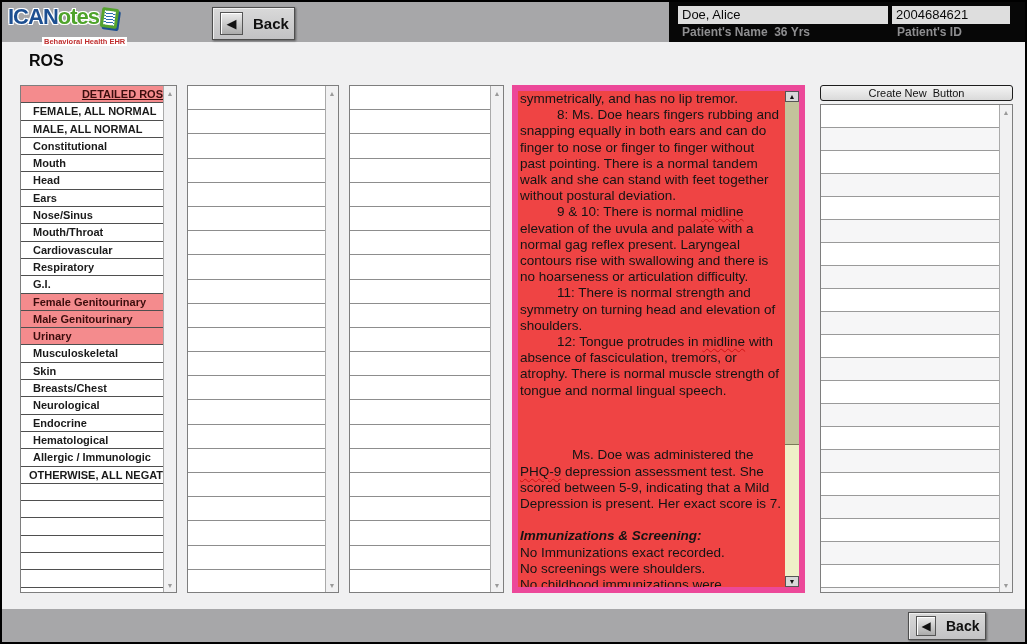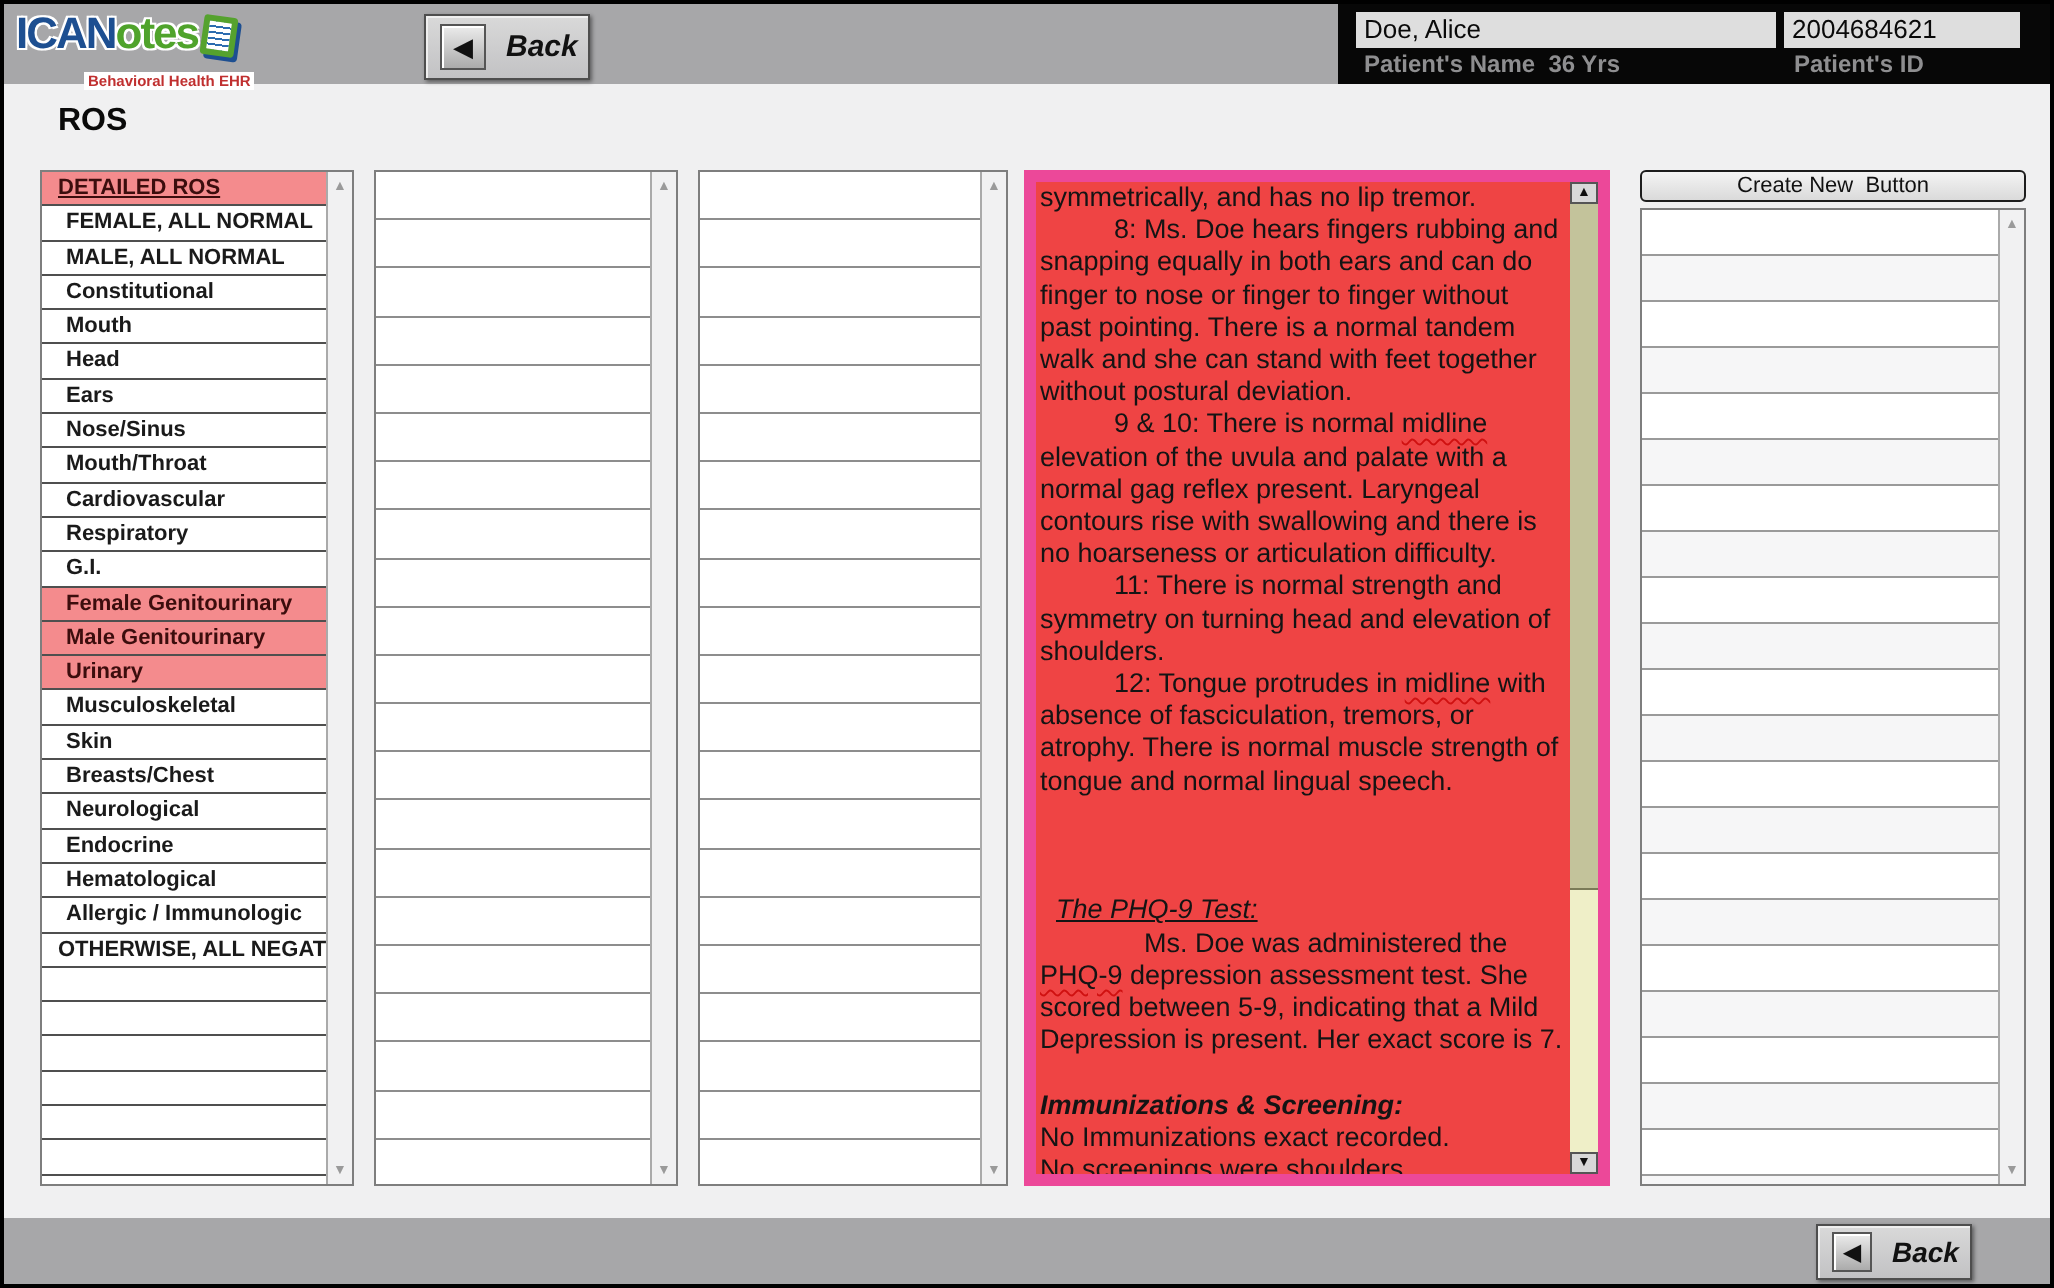--- a/index.html
+++ b/index.html
@@ -28,21 +28,21 @@
               background:linear-gradient(#D9D9D9,#C2C2C4); border:1px solid #4e4e4e;
               box-shadow:inset 1px 1px 0 #efefef, 1px 1px 2px rgba(0,0,0,.45);
               cursor:pointer; padding-left:7px; }
   .btn-back-top { left:210px; top:5px; width:83px; height:33px; }
   .btn-back-bottom { left:906px; top:610px; width:78px; height:28px; }
   .arrow-chip { width:23px; height:23px; background:linear-gradient(#ececec,#ababab);
                 border:1px solid #555; box-shadow:inset 1px 1px 0 #fff;
                 display:flex; align-items:center; justify-content:center;
                 font-size:13px; color:#111; }
   .btn-back-bottom .arrow-chip { width:20px; height:20px; font-size:12px; }
-  .btn-back-label { font-weight:bold; font-size:15px; color:#111;font-style:italic; }
+  .btn-back-label { font-weight:bold; font-size:15px; color:#111; }
   .btn-back-bottom .btn-back-label { font-size:14px; }
 
   .pt-field { position:absolute; top:4px; height:18px; background:#DEDEDE; color:#0a0a0a;
               font-weight:normal; font-size:13px; line-height:18px; padding:0 4px; }
   .pt-name { left:676px; width:210px; }
   .pt-id   { left:890px; width:118px; }
   .pt-label { position:absolute; top:23px; color:#8E8E90; font-weight:bold; font-size:12px; }
   .pt-name-label { left:680px; }
   .pt-age   { left:720px; width:88px; text-align:right; }
   .pt-id-label { left:895px; }
@@ -53,21 +53,21 @@
   .list { position:absolute; top:83px; height:508px; background:#fff; border:1px solid #7e7e7e; overflow:hidden; }
   .list .rows { position:absolute; left:0; top:0; right:13px; bottom:0; overflow:hidden; }
   .sb { position:absolute; top:0; right:0; bottom:0; width:13px; background:#F1F1F2; border-left:1px solid #aaa; }
   .sb-btn { position:absolute; left:0; width:100%; height:12px; display:flex; align-items:center;
             justify-content:center; font-size:7px; color:#9a9a9a; cursor:pointer; }
   .sb-up { top:1px; } .sb-down { bottom:1px; }
 
   #ros-list { left:18px; width:157px; }
   .lrow { height:17.3px; border-bottom:1px solid #4f4f4f; font-size:11px; font-weight:bold;
           color:#1a1a1a; line-height:17px; padding-left:12px; white-space:nowrap; overflow:hidden; cursor:pointer; }
-  .lrow.flush { padding-left:8px; }
+  .lrow.flush { padding-left:8px;text-align:right; }
   .lrow.pink { background:#F48B8D; color:#3c0d0d; }
   .lrow.und { text-decoration:underline; }
   .lrow.empty { cursor:default; }
 
   #list-col2 { left:185px; width:152px; }
   #list-col3 { left:347px; width:155px; }
   .mrow { height:24.2px; border-bottom:1px solid #8d8d8d; }
 
   
   .note { position:absolute; left:510px; top:83px; width:293px; height:508px;
@@ -224,21 +224,20 @@
   <div class="note">
     <div class="note-text">
         <div class="np plain">symmetrically, and has no lip tremor.</div>
         <div class="np indent">8: Ms. Doe hears fingers rubbing and snapping equally in both ears and can do finger to nose or finger to finger without past pointing. There is a normal tandem walk and she can stand with feet together without postural deviation.</div>
         <div class="np indent">9 &amp; 10: There is normal <span class="sp">midline</span> elevation of the uvula and palate with a normal gag reflex present.  Laryngeal contours rise with swallowing and there is no hoarseness or articulation difficulty.</div>
         <div class="np indent">11: There is normal strength and symmetry on turning head and elevation of shoulders.</div>
         <div class="np indent">12: Tongue protrudes in <span class="sp">midline</span> with absence of fasciculation, tremors, or atrophy. There is normal muscle strength of tongue and normal lingual speech.</div>
         <div class="np blank">&nbsp;</div>
         <div class="np blank">&nbsp;</div>
         <div class="np blank">&nbsp;</div>
-        <div class="np title">The PHQ-9 Test:</div>
         <div class="np indent2">Ms. Doe was administered the <span class="sp">PHQ-9</span> depression assessment test. She scored between 5-9, indicating that a Mild Depression is present. Her exact score is 7.</div>
         <div class="np blank">&nbsp;</div>
         <div class="np heading">Immunizations &amp; Screening:</div>
         <div class="np plain">No Immunizations exact recorded.</div>
         <div class="np plain">No screenings were shoulders.</div>
         <div class="np plain">No childhood immunizations were recorded.</div>
       </div>
     <div class="note-sb">
       <div class="sb-btn sb-up">▲</div>
       <div class="note-thumb"></div>

